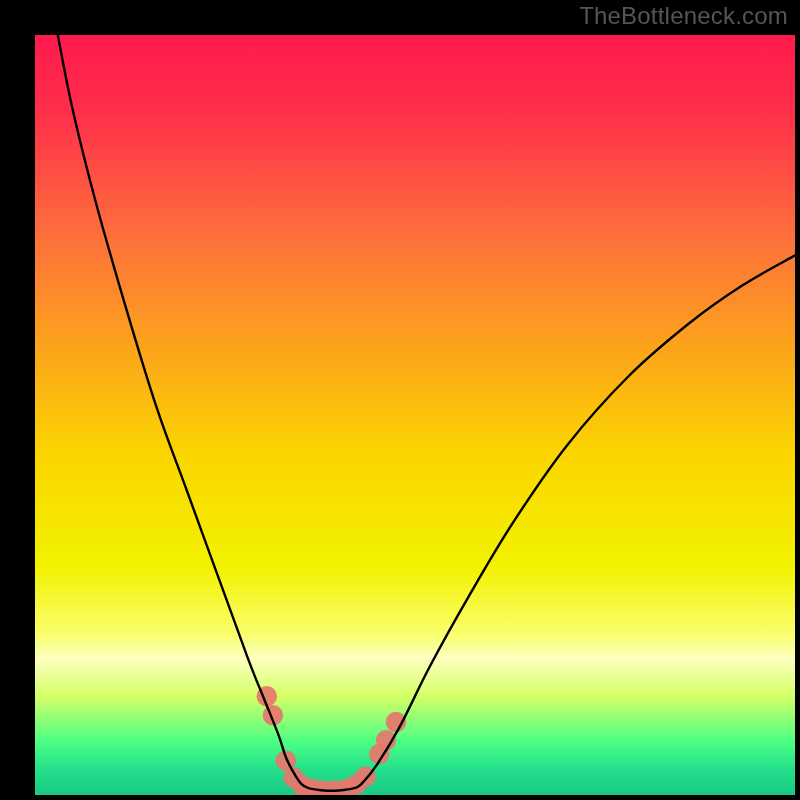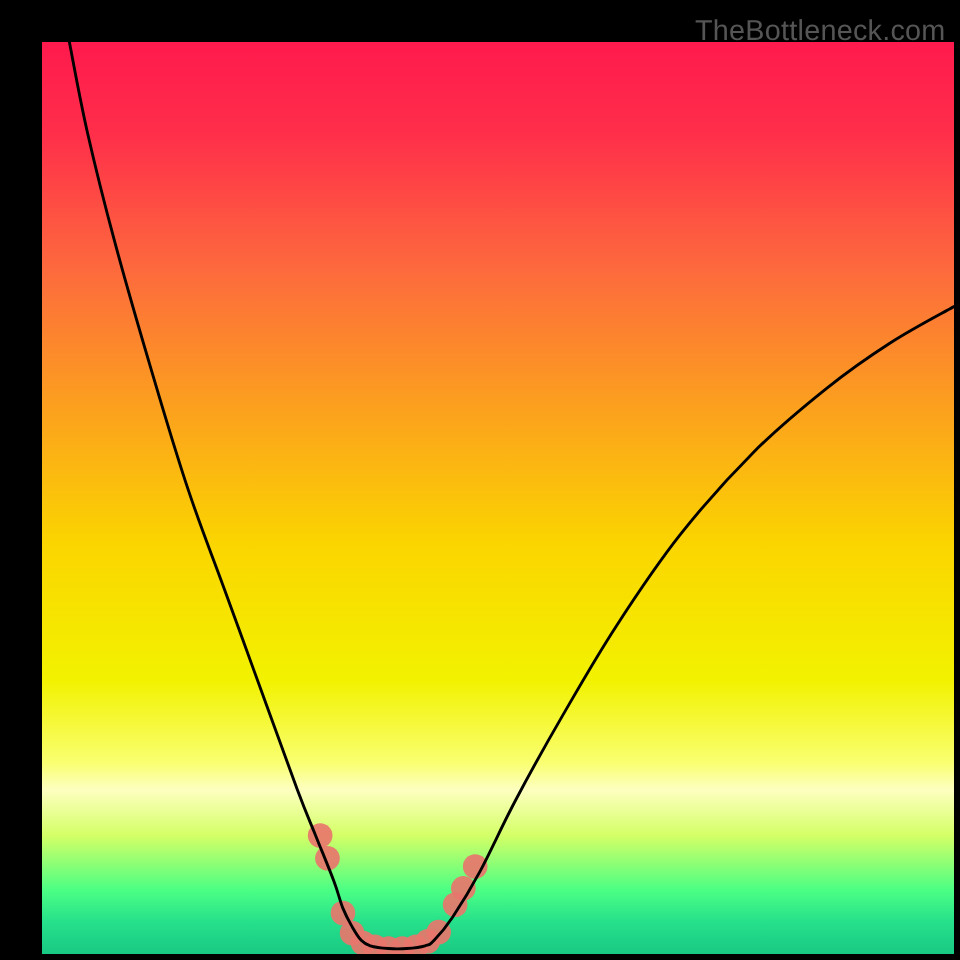--- a/index.html
+++ b/index.html
@@ -25,21 +25,21 @@
     height: 760px;
     overflow: hidden;
   }
   .plot-svg {
     display: block;
     width: 760px;
     height: 760px;
   }
   .watermark {
     position: absolute;
-    top: 12px;
+    top: 2px;
     right: 12px;
     color: #555555;
     font-size: 24px;
     font-weight: 500;
     letter-spacing: 0.2px;
     user-select: none;
     text-align: center;
   }
 </style>
 </head>

